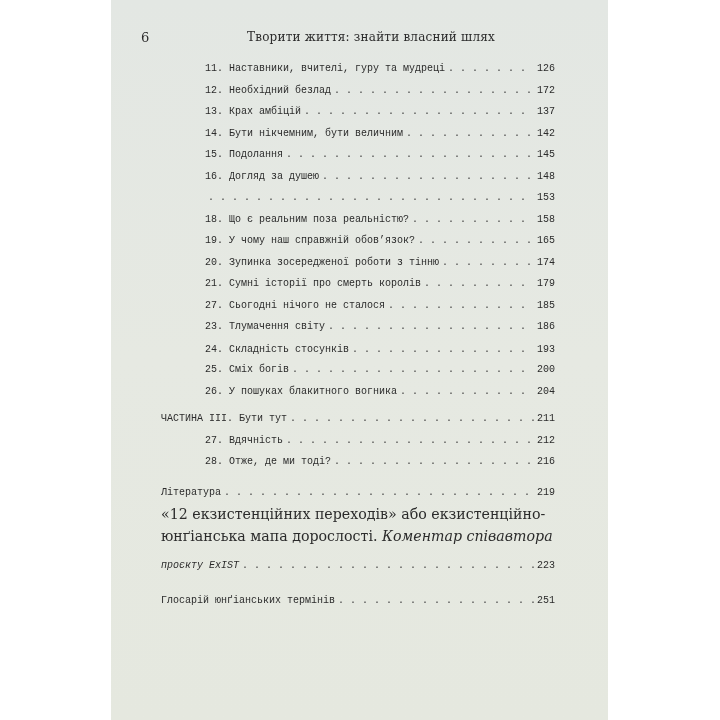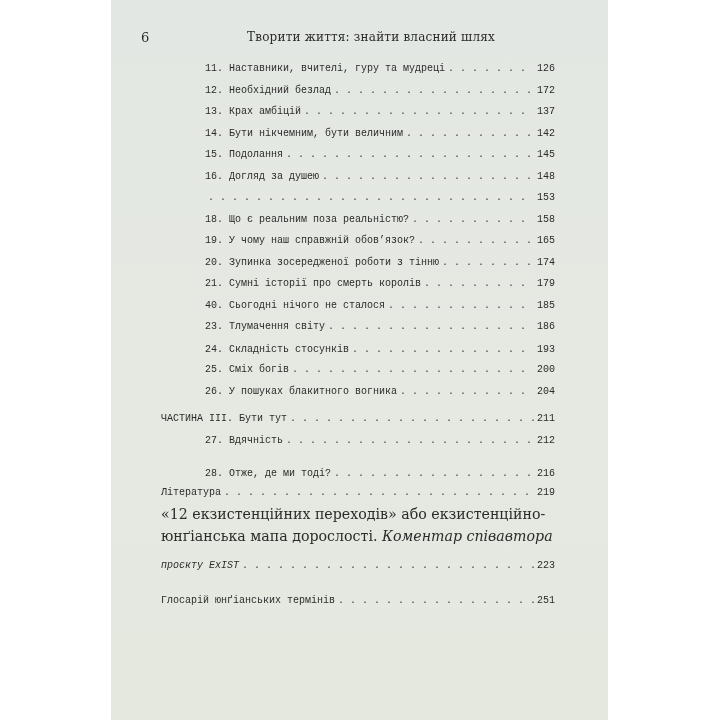--- a/index.html
+++ b/index.html
@@ -82,21 +82,21 @@
         <span class="t">20. Зупинка зосередженої роботи з тінню</span>
         <span class="d"></span>
         <span class="p">174</span>
       </div>
     <div class="row ch" style="top:215px">
         <span class="t">21. Сумні історії про смерть королів</span>
         <span class="d"></span>
         <span class="p">179</span>
       </div>
     <div class="row ch" style="top:236.5px">
-        <span class="t">40. Сьогодні нічого не сталося</span>
+        <span class="t">27. Сьогодні нічого не сталося</span>
         <span class="d"></span>
         <span class="p">185</span>
       </div>
     <div class="row ch" style="top:258px">
         <span class="t">23. Тлумачення світу</span>
         <span class="d"></span>
         <span class="p">186</span>
       </div>
     <div class="row ch" style="top:281px">
         <span class="t">24. Складність стосунків</span>
@@ -117,21 +117,21 @@
     <div class="row part" style="top:350px">
         <span class="t">ЧАСТИНА III. Бути тут</span>
         <span class="d"></span>
         <span class="p">211</span>
       </div>
     <div class="row ch" style="top:371.5px">
         <span class="t">27. Вдячність</span>
         <span class="d"></span>
         <span class="p">212</span>
       </div>
-    <div class="row ch" style="top:405px">
+    <div class="row ch" style="top:393px">
         <span class="t">28. Отже, де ми тоді?</span>
         <span class="d"></span>
         <span class="p">216</span>
       </div>
 
     <div class="row part" style="top:424px">
         <span class="t">Література</span>
         <span class="d"></span>
         <span class="p">219</span>
       </div>

